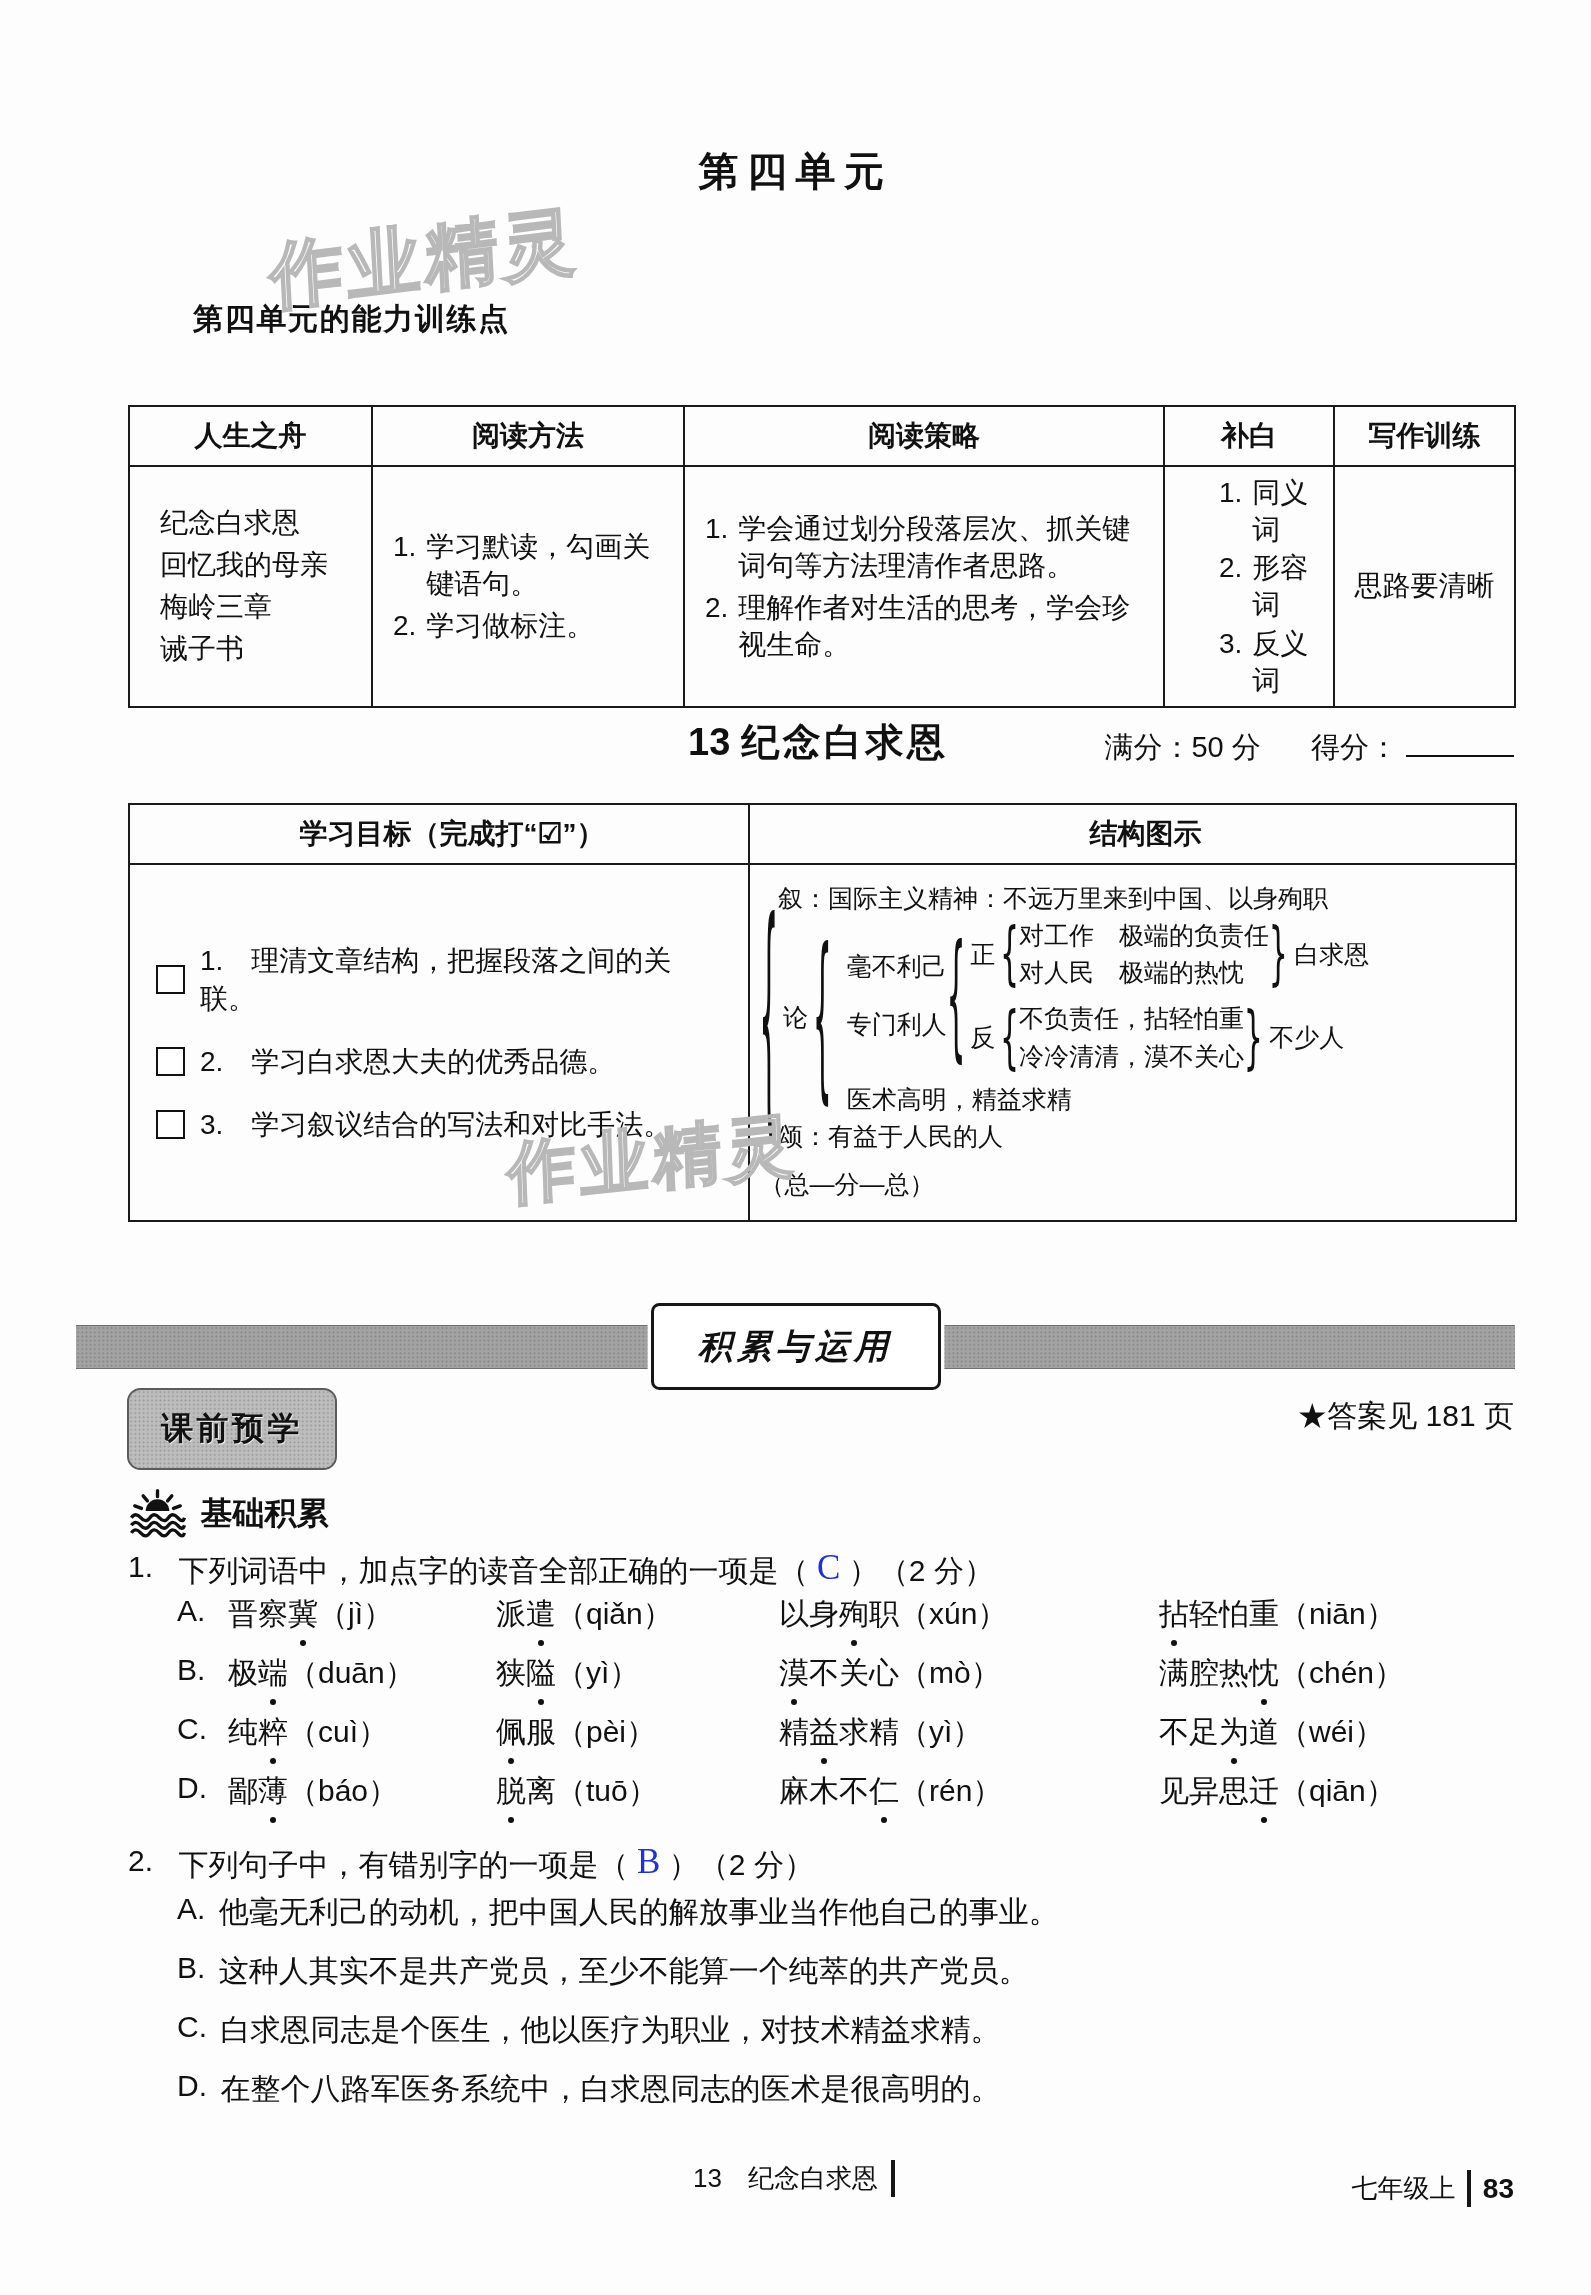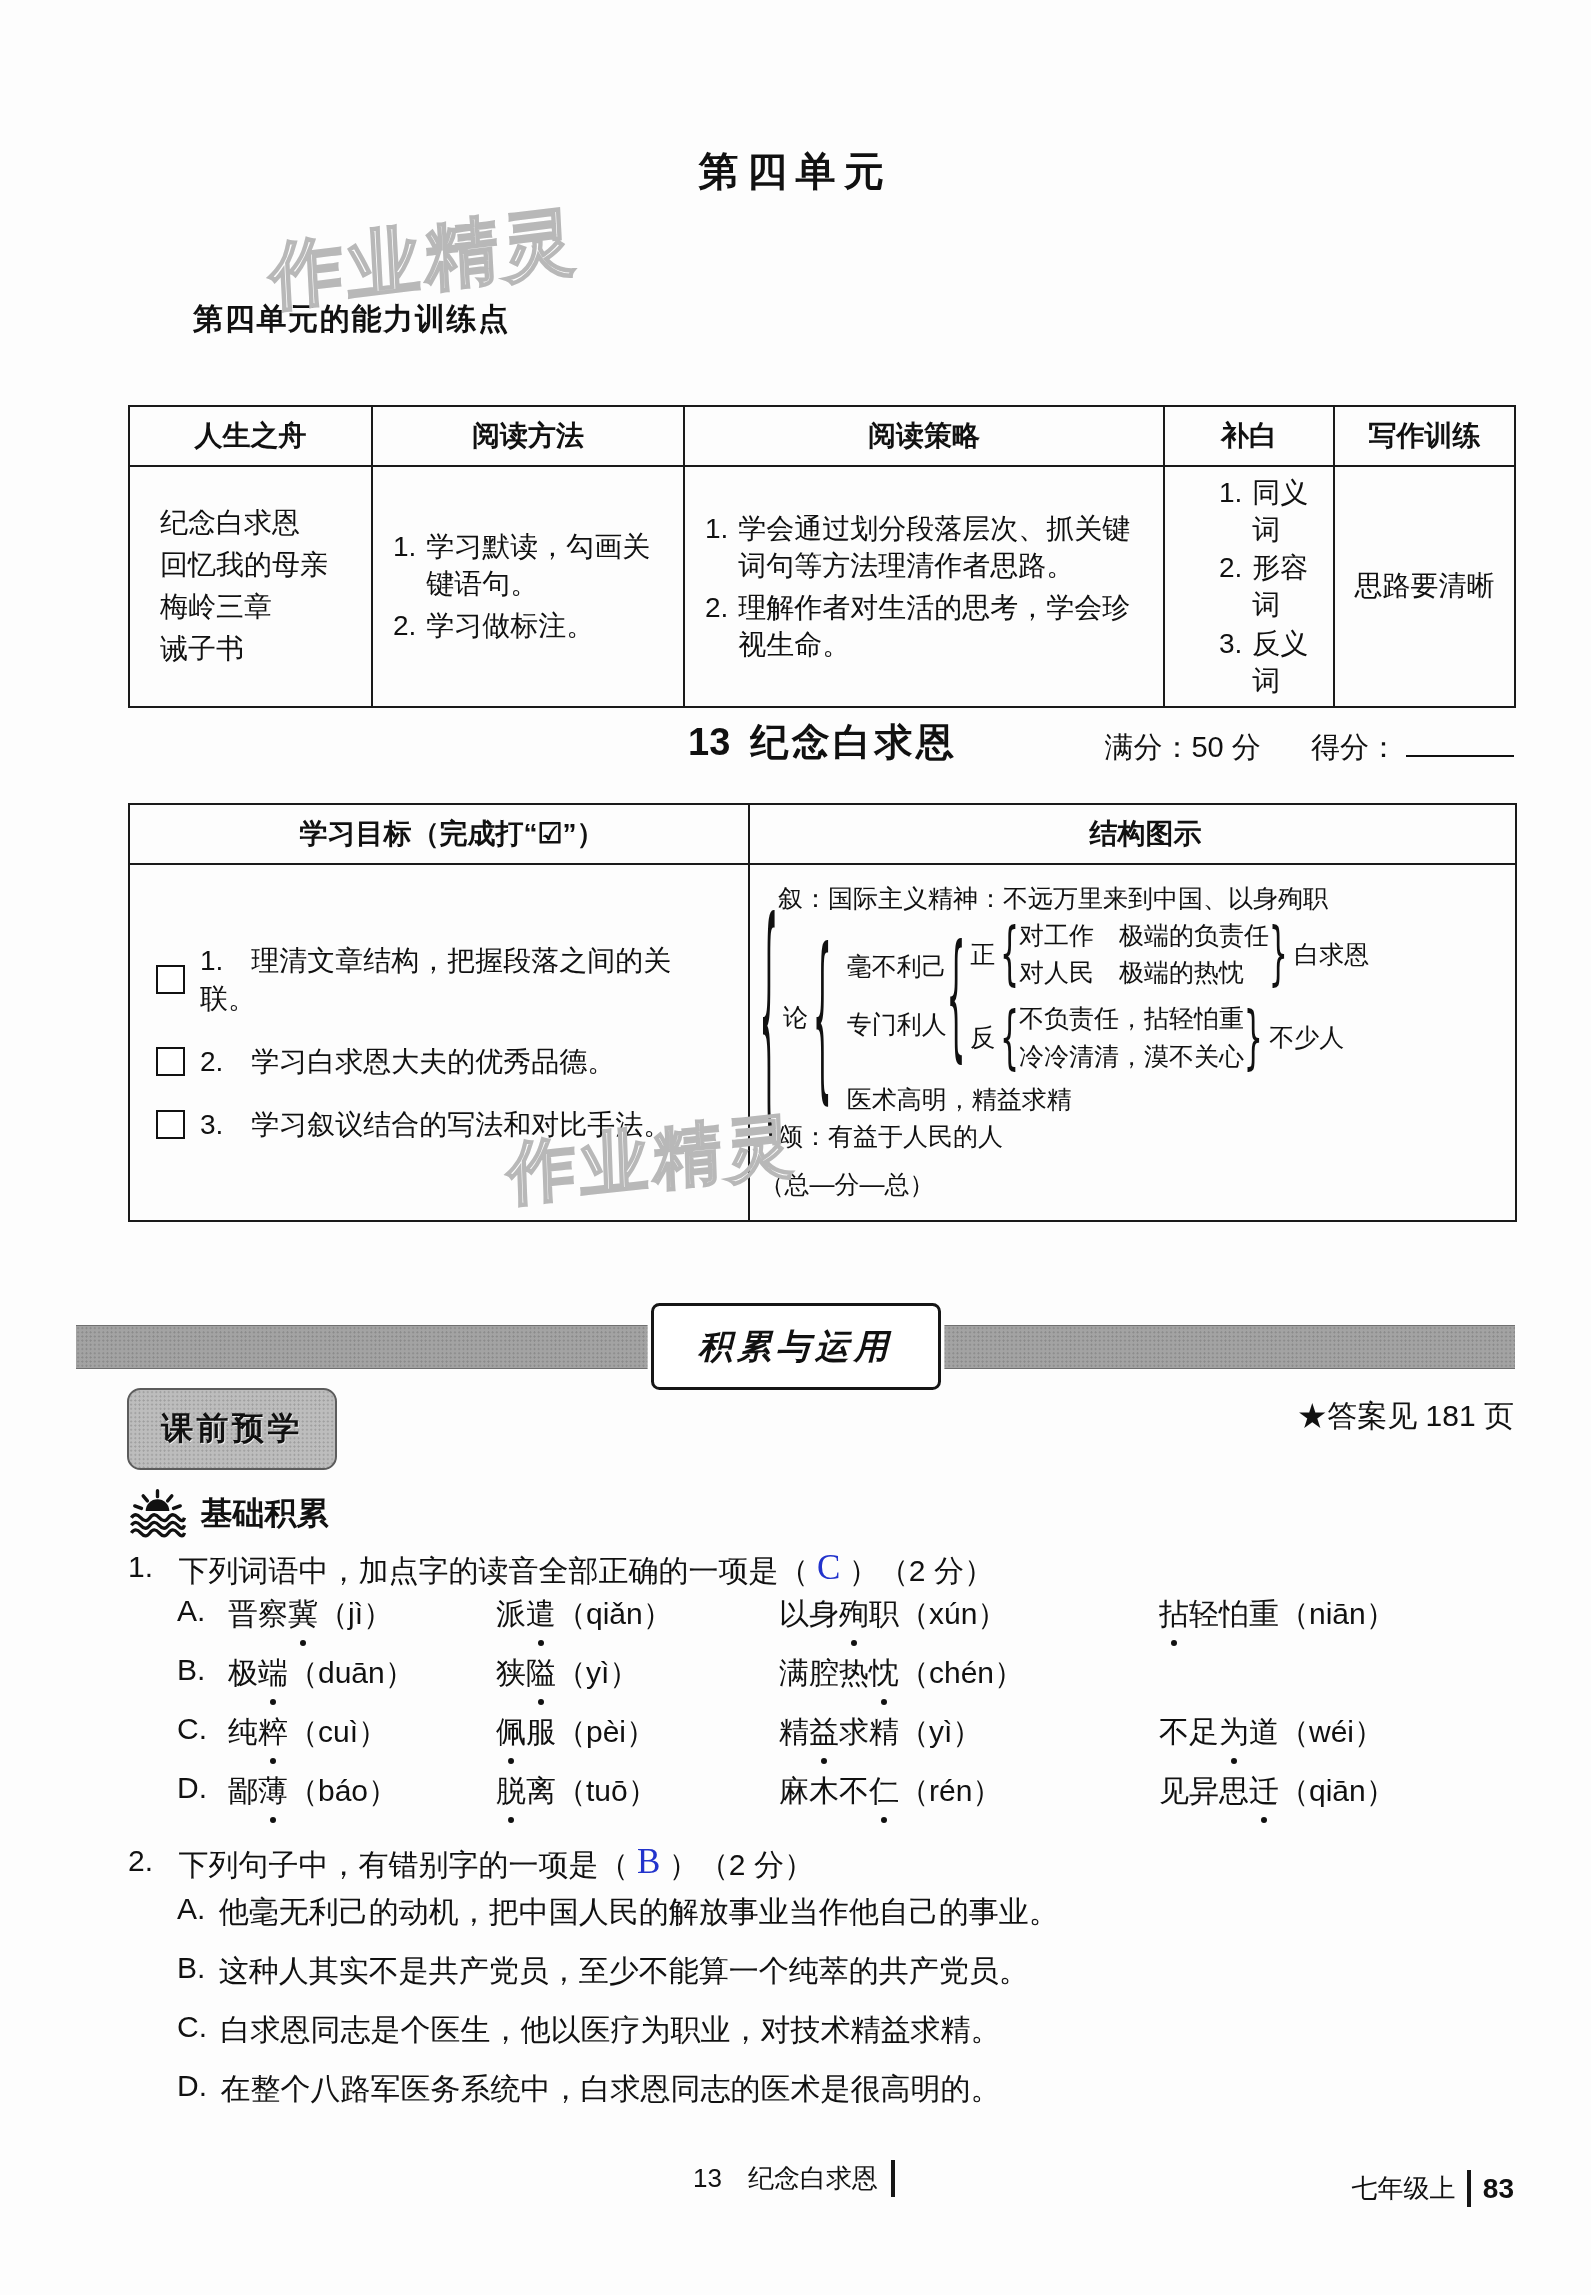--- a/index.html
+++ b/index.html
@@ -26,21 +26,21 @@
   .table1 td{height:181px;vertical-align:middle;}
   .t1c1 div{line-height:42px;padding-left:29px;}
   .cell-pad{padding:5px 20px;}
   .num-item{display:flex;gap:10px;line-height:37px;margin:5px 0;text-align:left;}
   .num-item .n{flex:0 0 auto;}
   .num-item .t{flex:1;}
   .center-txt{text-align:center;}
   
   .lesson-row{position:absolute;left:128px;top:717px;width:1386px;height:59px;}
   .lesson-title{position:absolute;left:560px;top:0;font-size:38px;font-weight:bold;letter-spacing:3.4px;}
-  .lesson-no{margin-right:20px;letter-spacing:0;}
+  .lesson-no{margin-right:11px;letter-spacing:0;}
   .score-line{position:absolute;right:0;top:8.5px;font-size:29px;}
   .blank{display:inline-block;width:108px;border-bottom:2.5px solid #111;height:29px;}
   
   .table2{position:absolute;left:128px;top:803px;width:1386px;}
   .table2 th{height:56px;padding-left:27px;}
   .table2 td{height:353px;vertical-align:top;}
   .goal-cell{display:flex;flex-direction:column;justify-content:center;height:353px;padding:0 25px;box-sizing:border-box;gap:25px;}
   .goal-item{display:flex;align-items:center;gap:15px;font-size:28px;}
   .cbox{width:25px;height:25px;border:2.5px solid #111;flex:0 0 auto;background:#fff;cursor:pointer;}
   
@@ -301,20 +301,21 @@
         <span>A.</span>
         <span>晋察<span class="dc">冀</span>（jì）</span>
         <span>派<span class="dc">遣</span>（qiǎn）</span>
         <span>以身<span class="dc">殉</span>职（xún）</span>
         <span><span class="dc">拈</span>轻怕重（niān）</span>
       </div>
       <div class="q1row">
         <span>B.</span>
         <span>极<span class="dc">端</span>（duān）</span>
         <span>狭<span class="dc">隘</span>（yì）</span>
+        <span><span class="dc">漠</span>不关心（mò）</span>
         <span>满腔热<span class="dc">忱</span>（chén）</span>
       </div>
       <div class="q1row">
         <span>C.</span>
         <span>纯<span class="dc">粹</span>（cuì）</span>
         <span><span class="dc">佩</span>服（pèi）</span>
         <span>精<span class="dc">益</span>求精（yì）</span>
         <span>不足<span class="dc">为</span>道（wéi）</span>
       </div>
       <div class="q1row">

